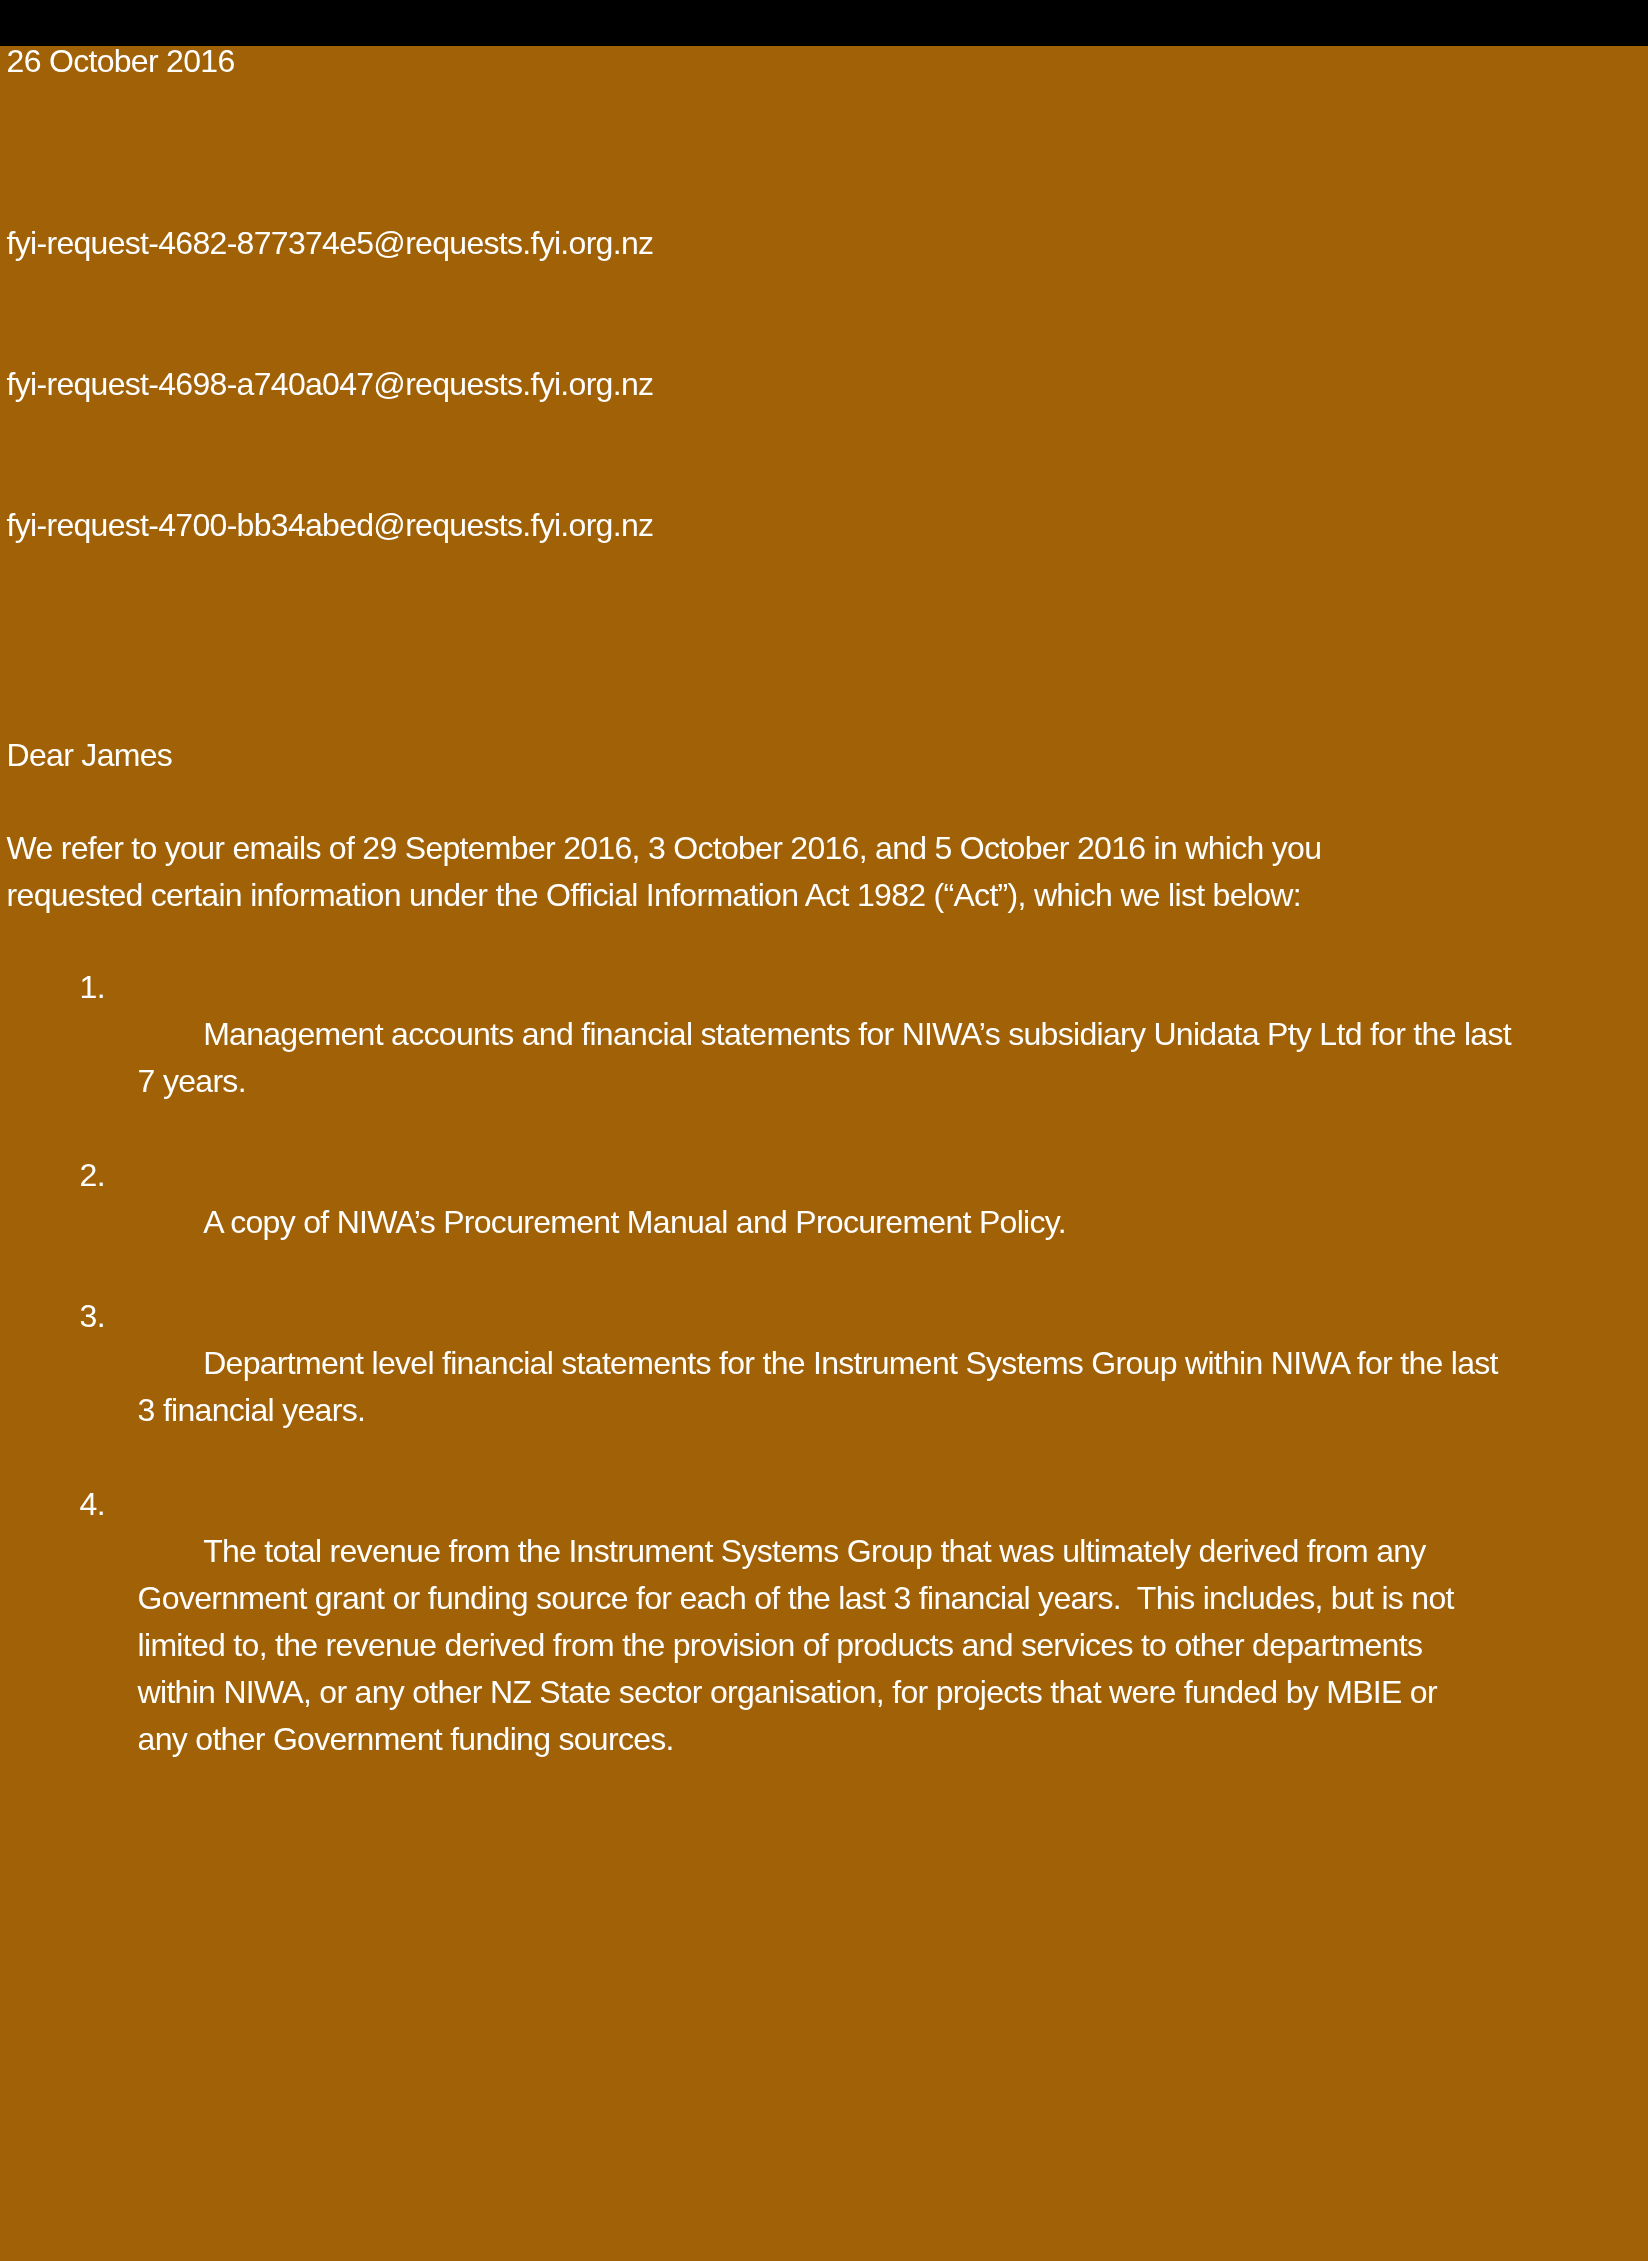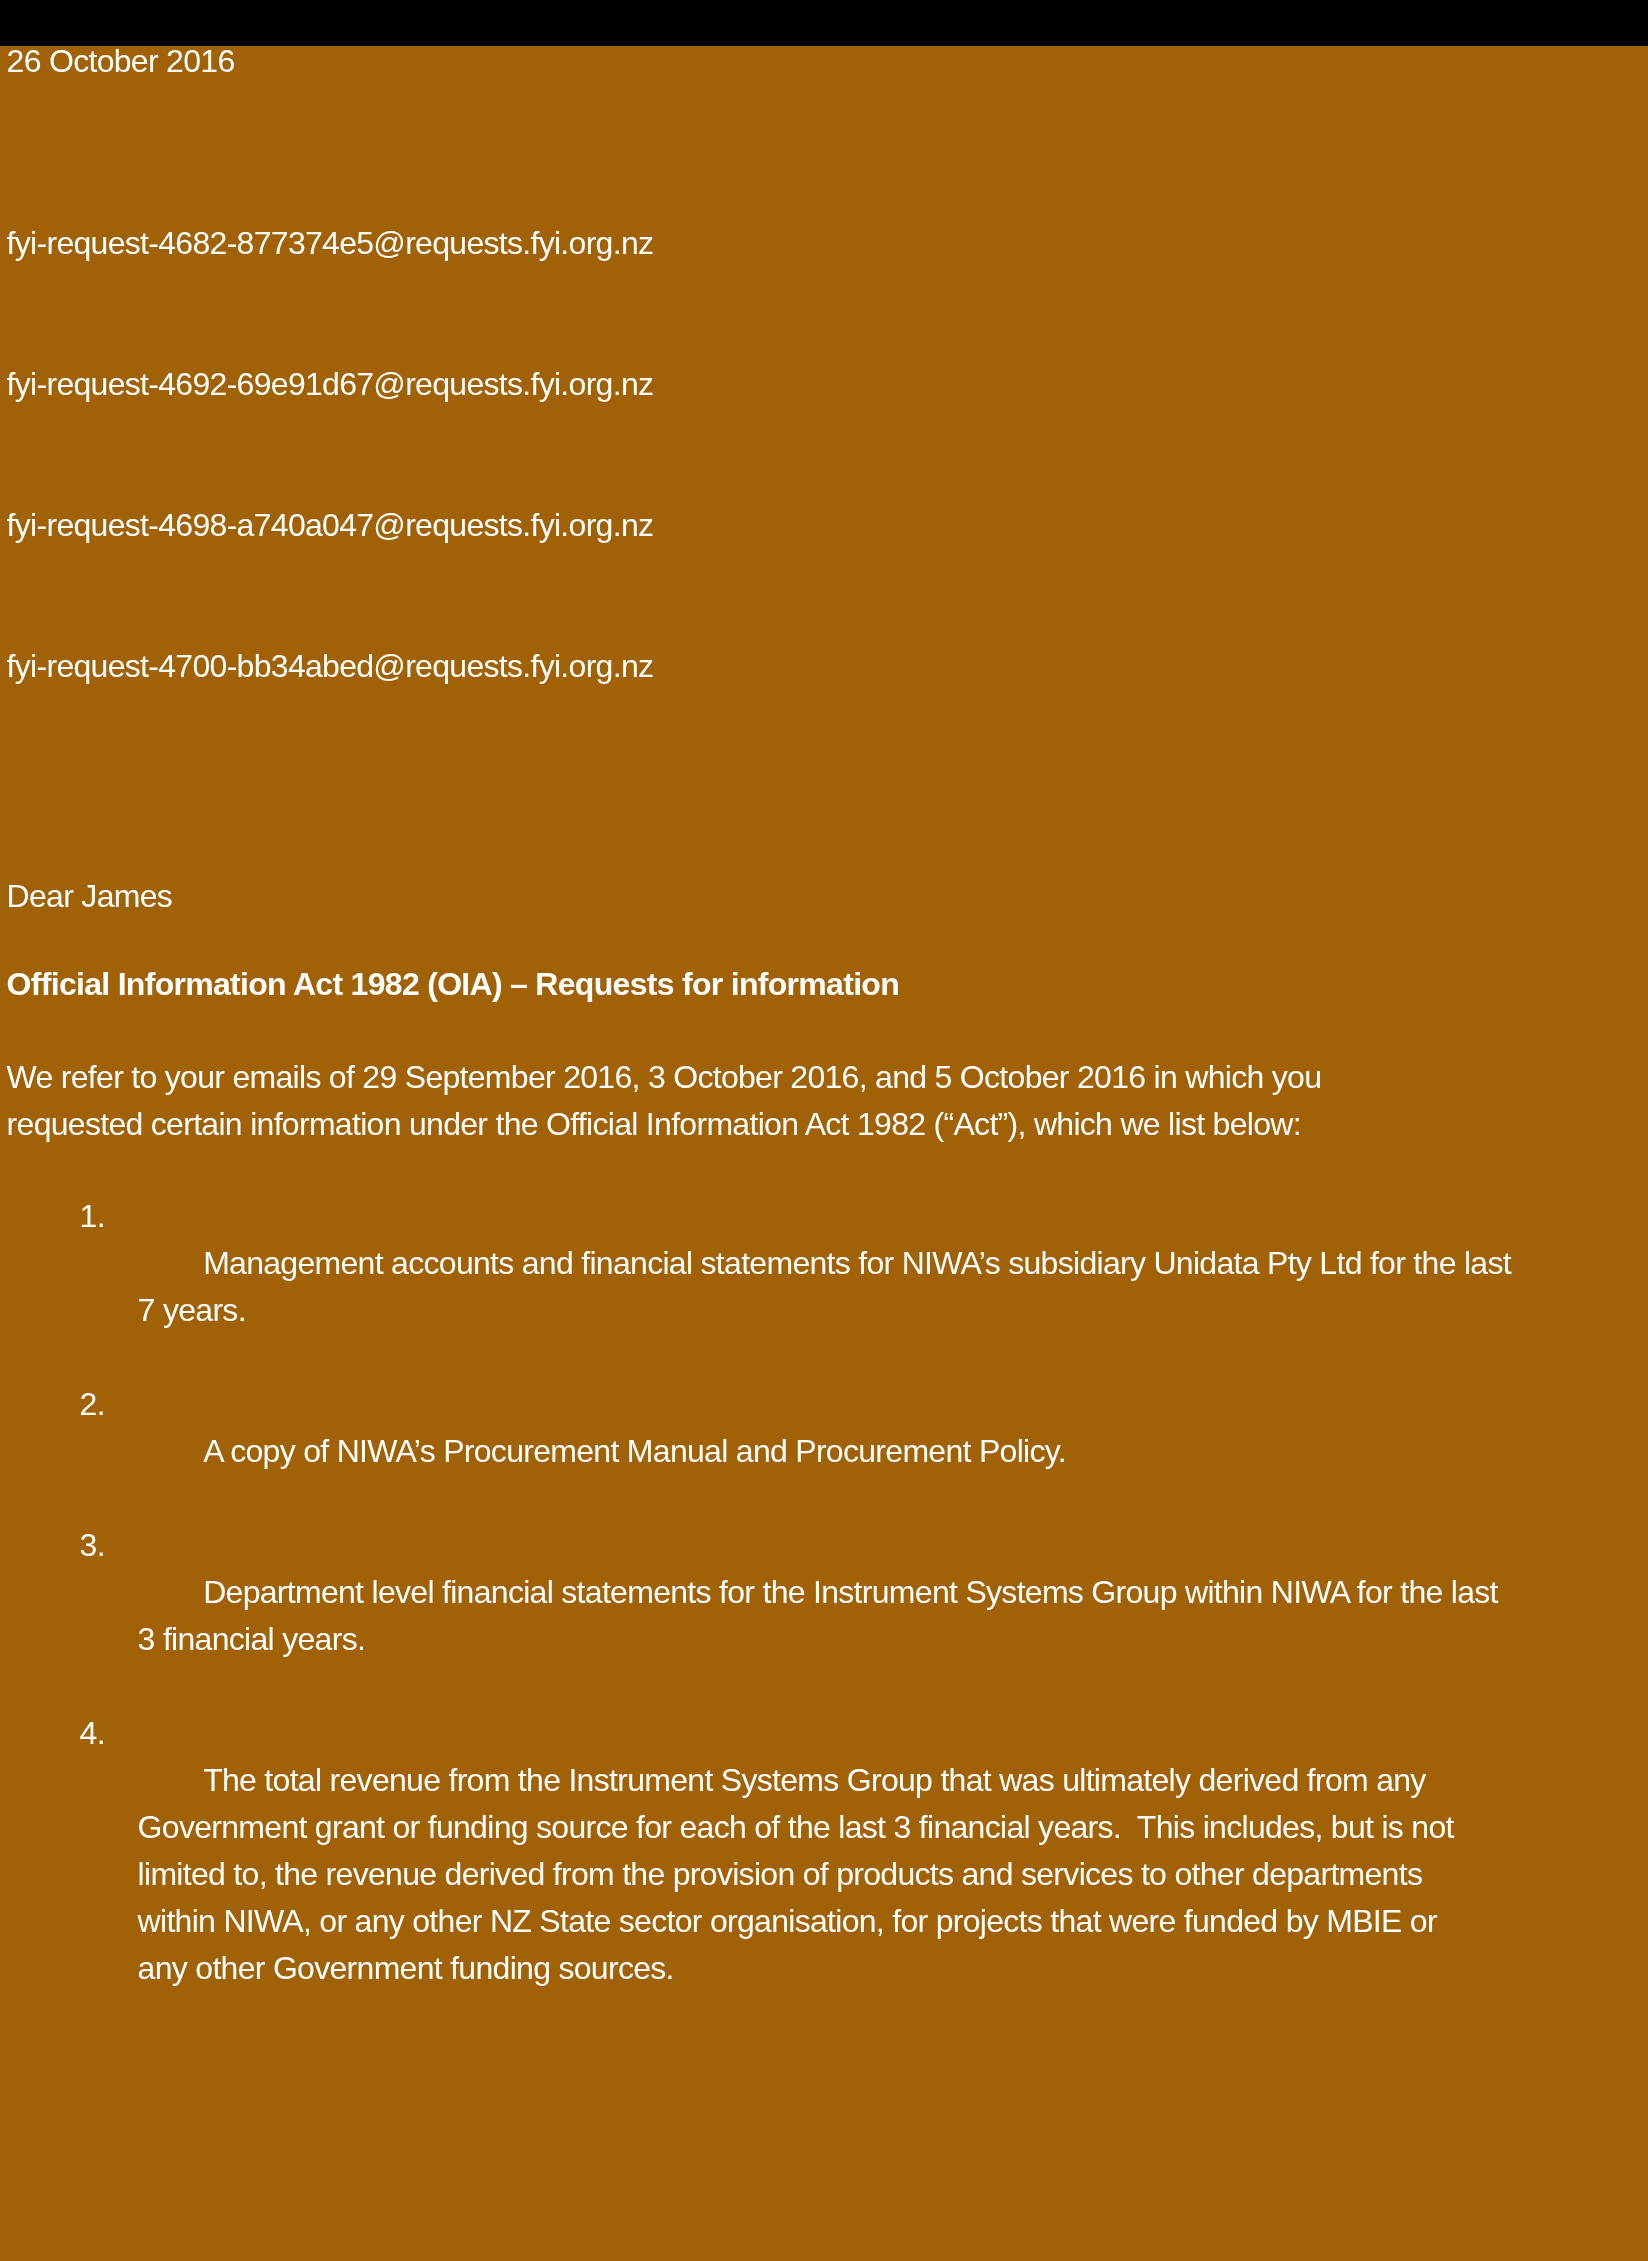--- a/index.html
+++ b/index.html
@@ -46,28 +46,26 @@
 <body>
 
 <div class="page">
   <div class="doc">
 
     <div class="block" style="margin-top:-8.3px">26 October 2016</div>
 
 
     <div class="block" style="margin-top:41px">
       <div>fyi-request-4682-877374e5@requests.fyi.org.nz</div>
-      <div>fyi-request-4692-69e91d67@requests.fyi.org.nz</div>
       <div>fyi-request-4698-a740a047@requests.fyi.org.nz</div>
       <div>fyi-request-4700-bb34abed@requests.fyi.org.nz</div>
     </div>
 
     <div class="block" style="margin-top:89px">Dear James</div>
 
-    <div class="block bold" style="margin-top:41px">Official Information Act 1982 (OIA) – Requests for information</div>
 
     <div class="block" style="margin-top:46px">We refer to your emails of 29 September 2016, 3 October 2016, and 5 October 2016 in which you
 requested certain information under the Official Information Act 1982 (“Act”), which we list below:</div>
 
     <div style="margin-top:45px">
       <div class="list-item">
         <span class="num">1.</span><span>Management accounts and financial statements for NIWA’s subsidiary Unidata Pty Ltd for the last
 7 years.</span>
       </div>
       <div class="list-item">

